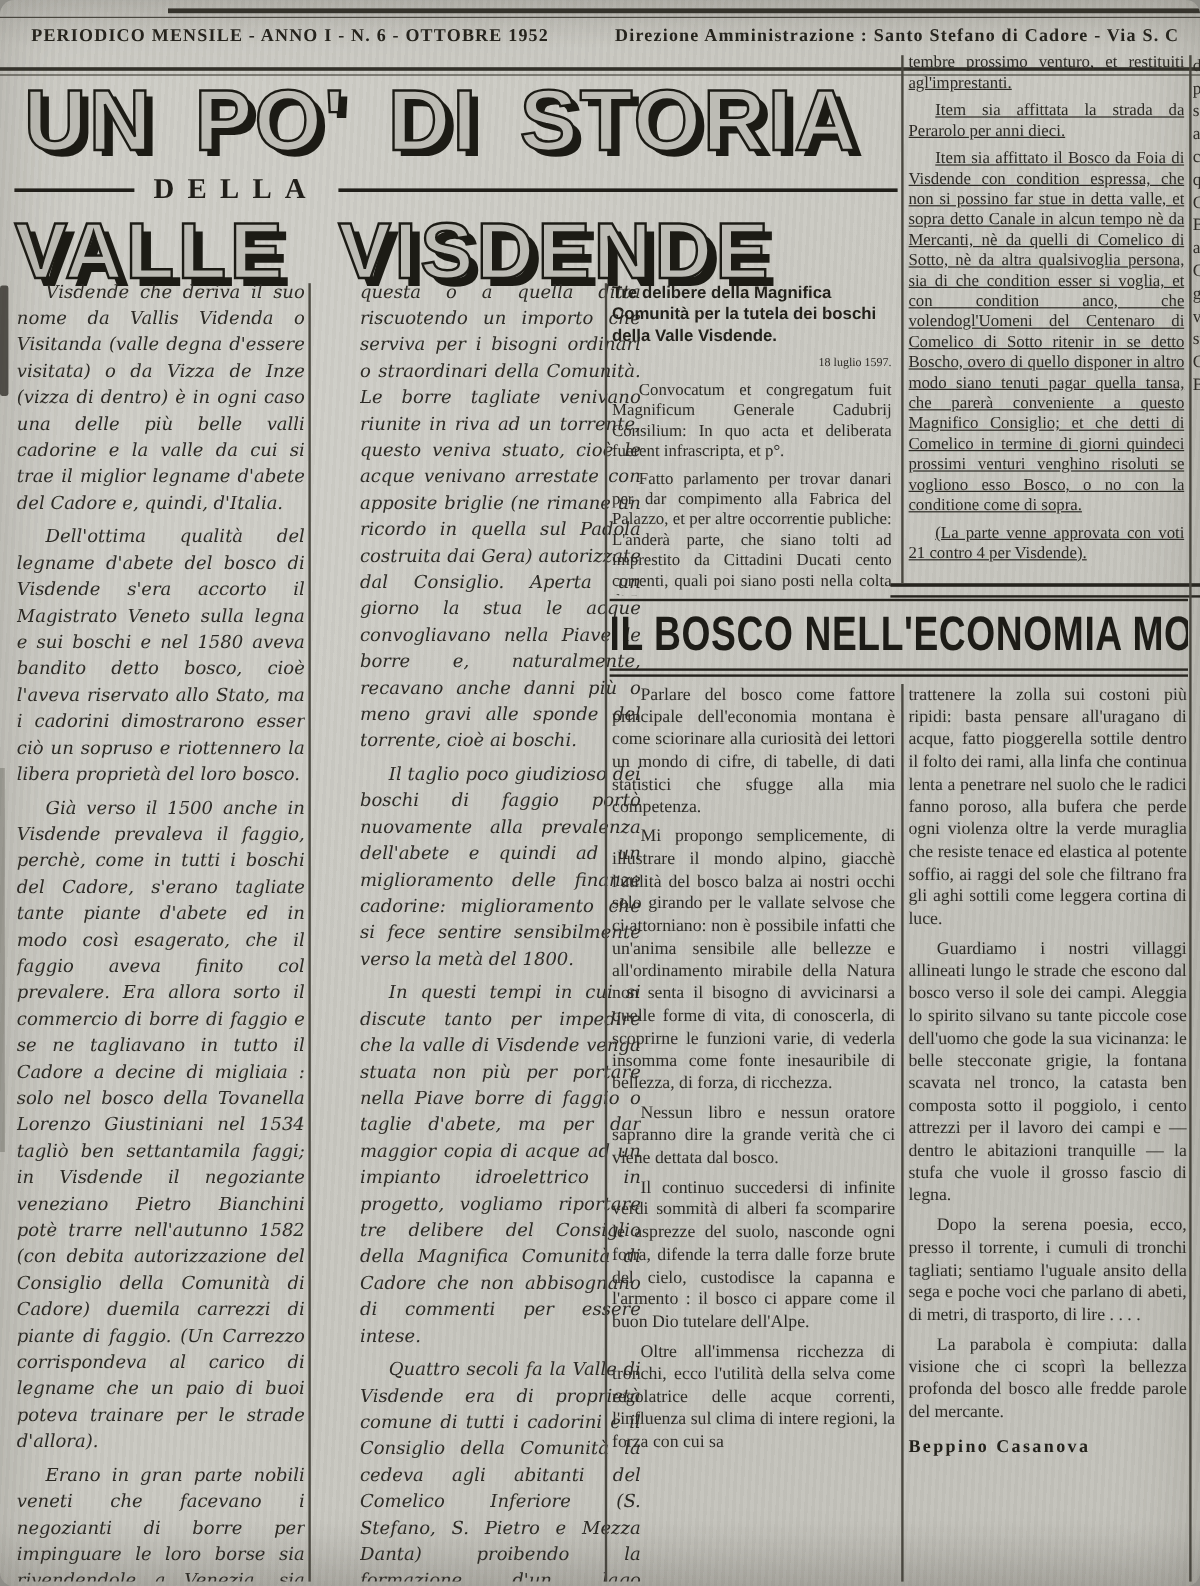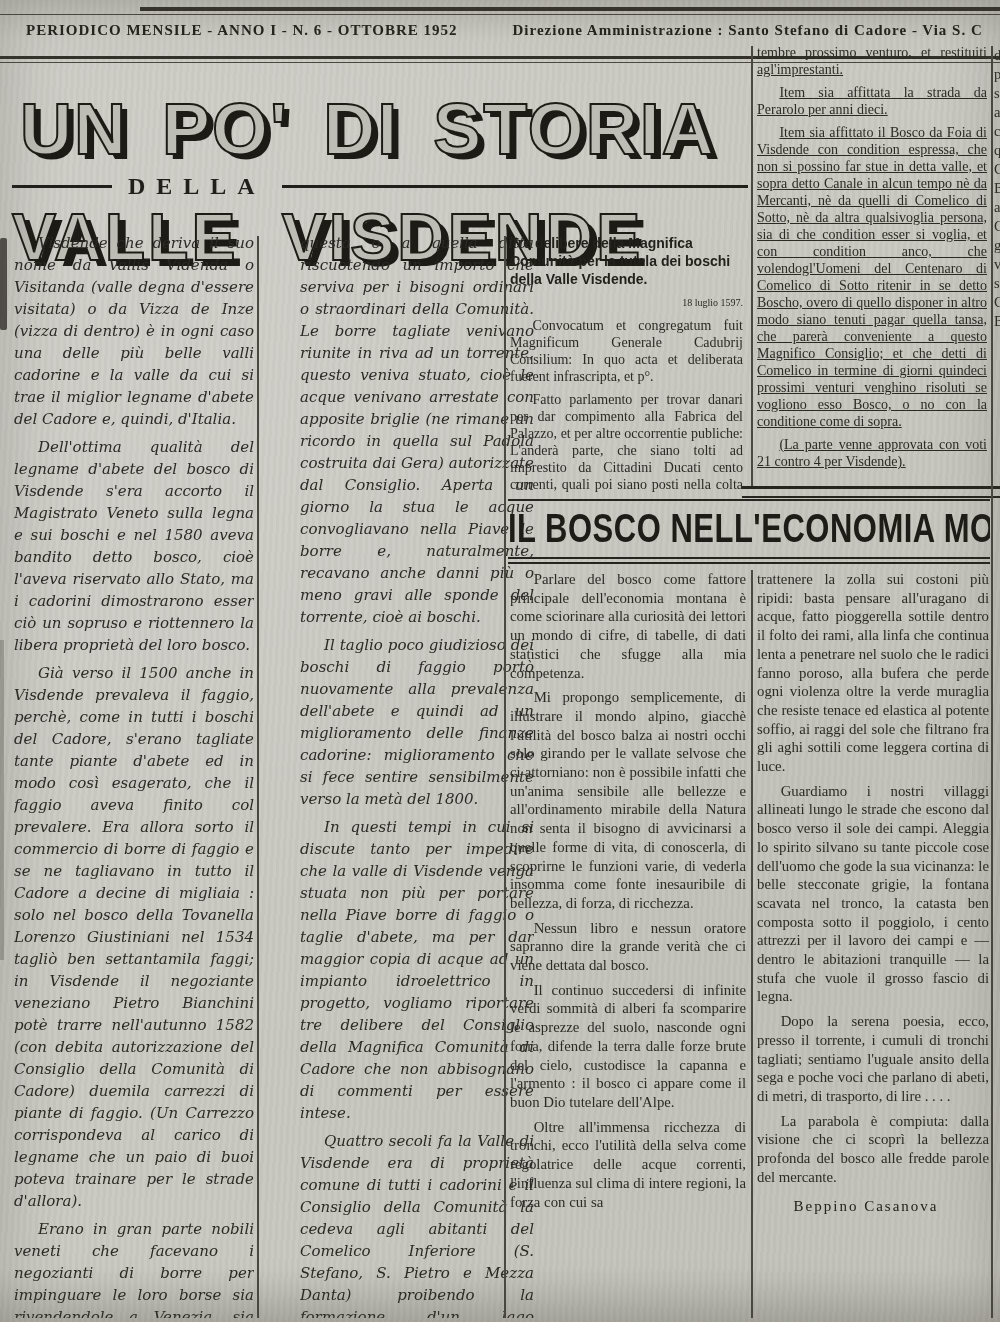--- a/index.html
+++ b/index.html
@@ -5,33 +5,34 @@
   html,body{margin:0;padding:0;background:#8f8e88;}
   .page{
     position:relative;width:1000px;height:1322px;overflow:hidden;
     background-color:#c9c8c1;
     background-image:
       radial-gradient(ellipse at 18% 25%, rgba(255,255,255,0.10), transparent 55%),
       radial-gradient(ellipse at 85% 75%, rgba(110,108,100,0.10), transparent 60%),
       repeating-linear-gradient(93deg, rgba(255,255,255,0.035) 0 3px, rgba(90,88,80,0.035) 3px 6px),
       linear-gradient(180deg, rgba(150,148,140,0.28) 0%, rgba(0,0,0,0) 3%, rgba(0,0,0,0) 96%, rgba(120,118,110,0.25) 100%);
     color:#2c2a25;
+    border-radius:12px;
   }
   .page::after{content:"";position:absolute;inset:0;pointer-events:none;
     box-shadow:inset 0 0 60px rgba(70,68,60,0.25);}
   
   .rule-top-a{position:absolute;left:140px;top:7px;width:860px;height:4px;background:#34322b;}
   .rule-top-b{position:absolute;left:0;top:14px;width:1000px;height:1px;background:#4a4840;}
   .masthead-row{position:absolute;left:0;top:22px;width:1400px;padding-left:26px;
     display:flex;gap:55px;white-space:nowrap;
     font-family:"Liberation Serif",serif;font-weight:bold;font-size:15px;letter-spacing:1px;color:#25231d;}
   .rule-mast-a{position:absolute;left:0;top:56px;width:1000px;height:3px;background:#34322b;}
   .rule-mast-b{position:absolute;left:0;top:62px;width:1000px;height:1px;background:#4a4840;}
   
-  .headline{position:absolute;left:12px;top:66px;width:736px;margin-top:28px;}
+  .headline{position:absolute;left:12px;top:66px;width:736px;}
   .stencil{font-family:"Liberation Sans",sans-serif;font-weight:bold;color:#bdbcb5;
     -webkit-text-stroke:2px #1c1b15;text-shadow:6px 5px 0 #1c1b15;white-space:nowrap;}
   .h-line1{font-size:72px;line-height:0.98;letter-spacing:2px;word-spacing:12px;padding-left:8px;}
   .della-row{display:flex;align-items:center;margin:8px 0 4px 0;justify-content:center;}
   .della-rule-left{width:100px;height:3px;background:#211f1a;margin-right:16px;}
   .della-rule-right{flex:1;height:3px;background:#211f1a;margin-left:16px;}
   .della-text{font-family:"Liberation Serif",serif;font-weight:bold;font-size:24px;letter-spacing:11px;color:#211f1a;}
   .h-line2{font-size:66px;line-height:1.0;letter-spacing:3px;word-spacing:22px;text-shadow:7px 6px 0 #1c1b15;}
   
   .col{position:absolute;overflow:hidden;text-align:justify;}
@@ -42,21 +43,21 @@
   #col3{left:510px;top:234px;width:233px;height:262px;}
   #col4{left:757px;top:44px;width:230px;height:440px;text-decoration:underline;}
   .a2col{font-size:14.8px;line-height:18.7px;}
   #a2col1{left:510px;top:570px;width:236px;height:750px;}
   #a2col2{left:757px;top:570px;width:232px;height:750px;}
   .para{margin:0 0 6px 0;text-indent:1.6em;}
   .no-first-indent .para:first-child{text-indent:0;}
   .deck{font-family:"Liberation Sans",sans-serif;font-weight:bold;font-size:14px;line-height:18px;
     text-align:left;margin:0 0 6px 0;color:#23211b;}
   .dateline{text-align:right;font-size:10px;margin:2px 0 6px 0;font-style:normal;}
-  .signature{text-align:center;font-weight:normal;font-style:normal;font-size:15px;letter-spacing:2px;
+  .signature{text-align:left;font-weight:bold;font-style:normal;font-size:15px;letter-spacing:2px;
     padding-right:14px;margin-top:10px;font-family:"Liberation Serif",serif;color:#23211b;}
   
   .vrule{position:absolute;width:2px;background:#4a4840;}
   #vr1{left:257px;top:236px;height:1082px;}
   #vr2{left:504px;top:236px;height:1082px;}
   #vr3a{left:751px;top:46px;height:440px;}
   #vr3b{left:751px;top:570px;height:748px;}
   #vr4{left:991px;top:46px;height:1272px;}
   .hr-double{position:absolute;height:7px;border-top:3px solid #26241e;border-bottom:2px solid #26241e;}
   #hr-col4{left:742px;top:486px;width:258px;}

